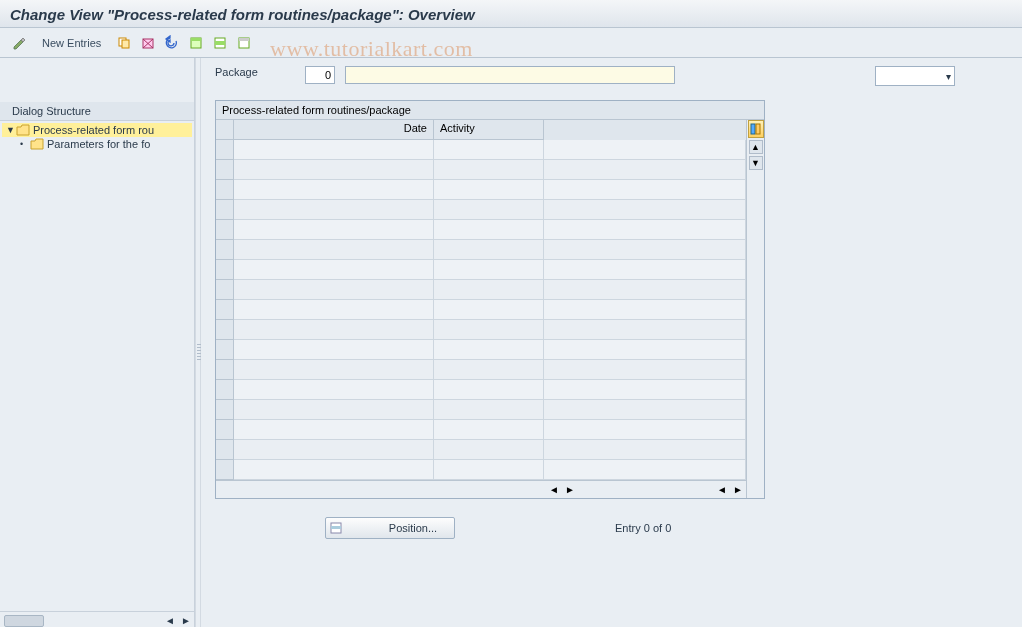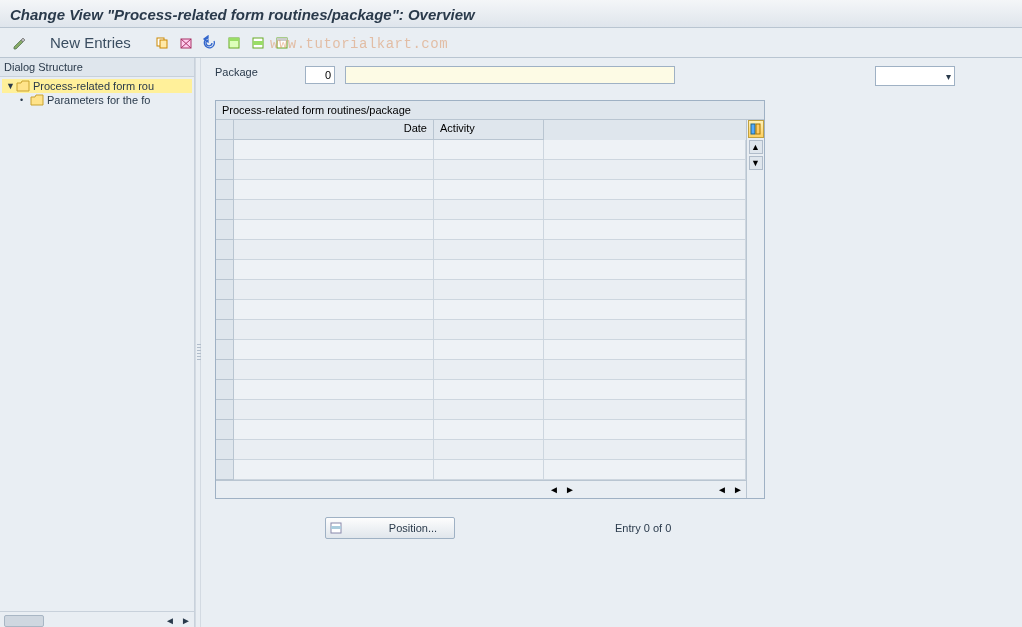--- a/index.html
+++ b/index.html
@@ -27,54 +27,55 @@
     .toolbar-btn {
       display: inline-flex;
       align-items: center;
       justify-content: center;
       width: 22px; height: 22px;
       border: 1px solid transparent;
       border-radius: 3px;
       cursor: pointer;
     }
     .new-entries-btn {
-      font-size: 15px;
+      font-size: 11px;
       color: #3a4d60;
       padding: 2px 6px;
       cursor: pointer;
-      margin: 0 12px;
+      margin: 0 4px;
     }
     .watermark {
       position: absolute;
       left: 270px; top: 36px;
-      font-size: 14px;
+      font-size: 22px;
       color: rgba(220,150,100,0.55);
       letter-spacing: 0.5px;
       pointer-events: none;
-      font-family: Liberation Mono, monospace;
+      font-family: Liberation Serif, serif;
       z-index: 2;
     }
     
     .main-area { display: flex; height: calc(100% - 56px); position: relative; }
     
     .sidebar {
       width: 195px;
       background: #e9eef3;
       border-right: 1px solid #c8d1db;
       display: flex;
       flex-direction: column;
       font-size: 11px;
       color: #2a3a4b;
       position: relative;
     }
     .sidebar-header {
-      padding: 3px 4px;
+      padding: 3px 12px;
       background: #dfe6ed;
       border-bottom: 1px solid #c8d1db;
       font-size: 11px;
+      margin-top: 44px;
     }
     .tree { padding: 2px 2px; flex: 1; overflow: hidden; }
     .tree-row {
       display: flex; align-items: center;
       padding: 1px 4px;
       white-space: nowrap;
       overflow: hidden;
       text-overflow: ellipsis;
       cursor: pointer;
     }

